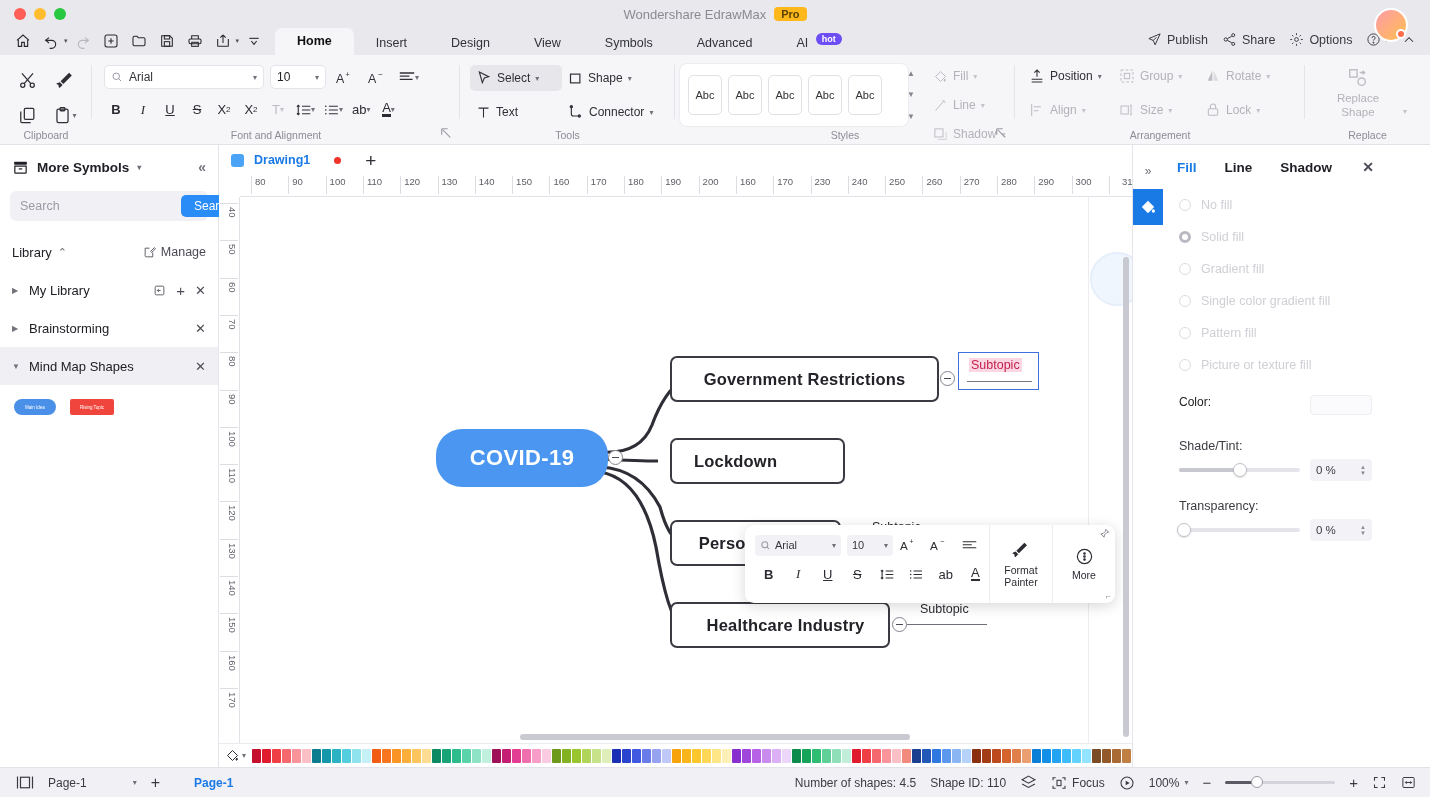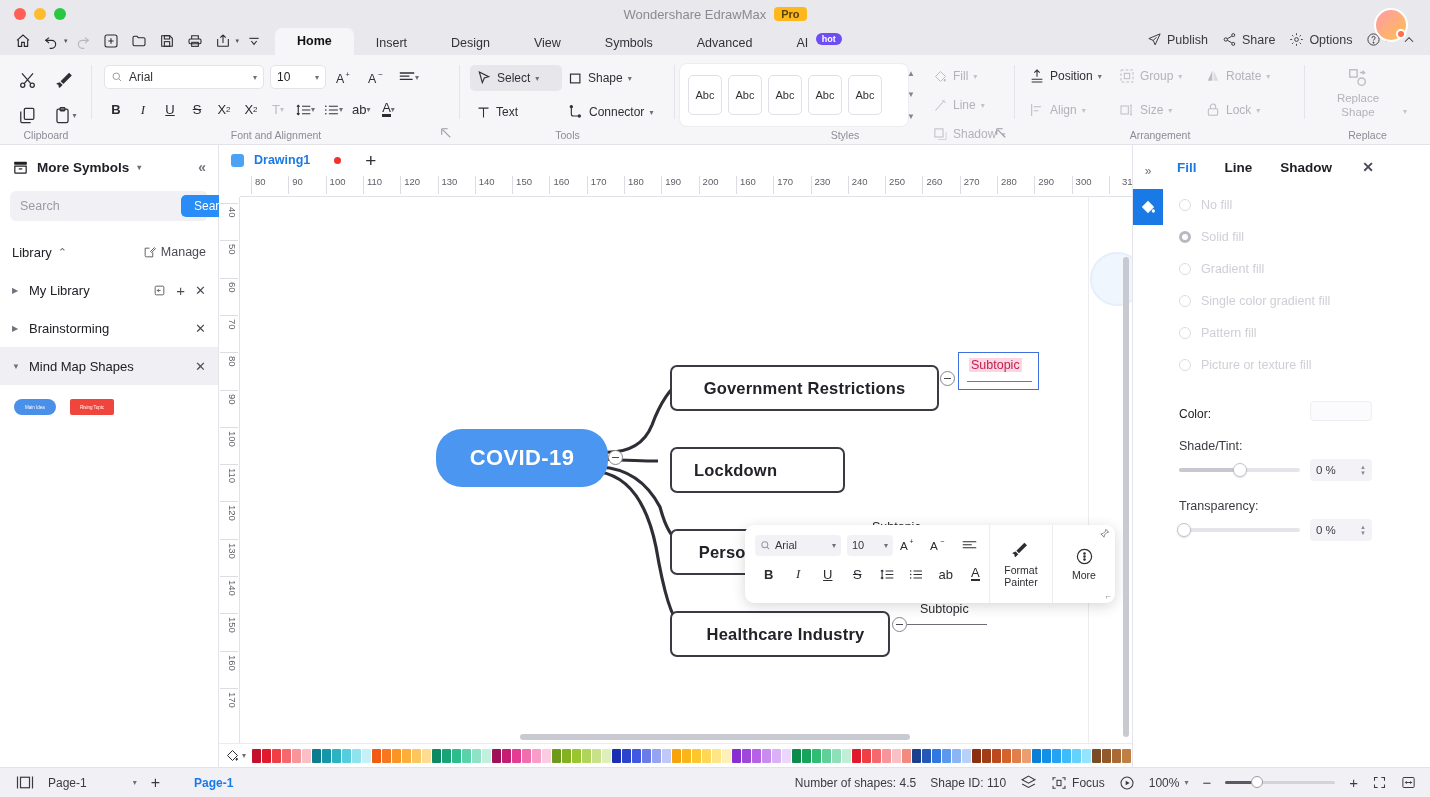--- a/index.html
+++ b/index.html
@@ -244,21 +244,21 @@
   }
   .page{
     position:absolute; left:0; top:0; width:848px; height:670px;
     background:#fff; box-shadow:0 0 0 1px #ececf1;
   }
 
   
   .mmnode{
     position:absolute; border:2px solid #3a3a42; border-radius:7px; background:#fff;
     display:flex; align-items:center; justify-content:center;
-    font-weight:bold; font-size:16.5px; color:#222228; letter-spacing:.2px;margin-top:9px;
+    font-weight:bold; font-size:16.5px; color:#222228; letter-spacing:.2px;
   }
   .central{
     position:absolute; background:#4a96f0; border-radius:26px; border:0;
     color:#fff; font-weight:bold; font-size:22px; display:flex;
     align-items:center; justify-content:center; letter-spacing:.4px;
   }
   .collapse{
     position:absolute; width:15px; height:15px; border-radius:50%;
     background:#fff; border:1px solid #84848e;
   }
@@ -351,21 +351,21 @@
   .rtab{ color:#1e1e24; cursor:pointer; }
   .rtab.active{ color:#1a7ae5; }
   .rclose{ margin-left:auto; color:#4b4b55; font-size:14px; cursor:pointer; }
   .radio{
     display:flex; align-items:center; gap:10px; padding:0 16px; height:32px;
     font-size:12.5px; color:#cfcfd6;
   }
   .rc{ width:12px; height:12px; border-radius:50%; border:1.5px solid #dcdce2; }
   .rc.on{ border:3px solid #b9b9c2; }
   .rlabel{ padding:0 16px; font-size:12.5px; color:#3b3b43; margin-top:12px; }
-  .colorrow{ display:flex; align-items:flex-end; padding:0 16px; height:26px; }
+  .colorrow{ display:flex; align-items:flex-start; padding:0 16px; height:26px; }
   .colorswatch{
     margin-left:auto; width:62px; height:20px; border-radius:4px; background:#fbfbfd;
     border:1px solid #ededf2;
   }
   .sliderrow{ display:flex; align-items:center; padding:6px 16px 0 16px; gap:10px; }
   .track{ position:relative; flex:1; height:4px; border-radius:2px; background:#e4e4ea; }
   .track .fillp{ position:absolute; left:0; top:0; bottom:0; background:#c8c8d0; border-radius:2px; }
   .knob{
     position:absolute; top:-5px; width:14px; height:14px; border-radius:50%;
     background:#fff; border:1.5px solid #c0c0c9; box-shadow:0 1px 2px rgba(0,0,0,.12);

